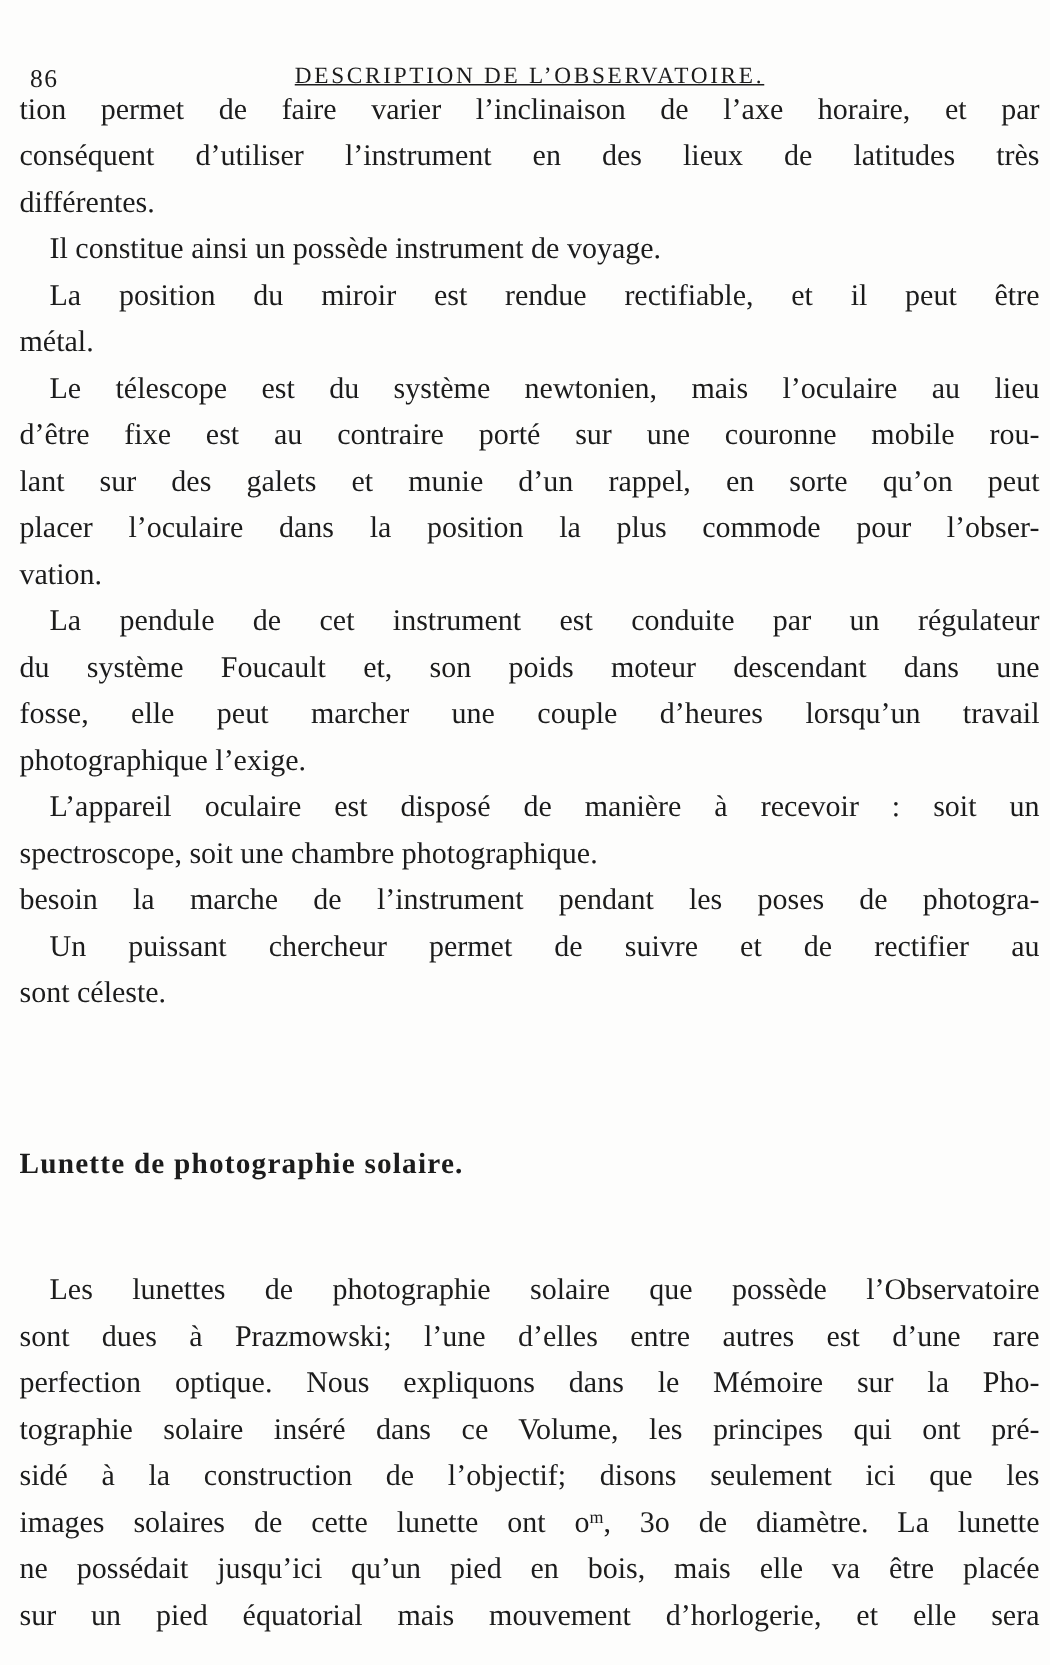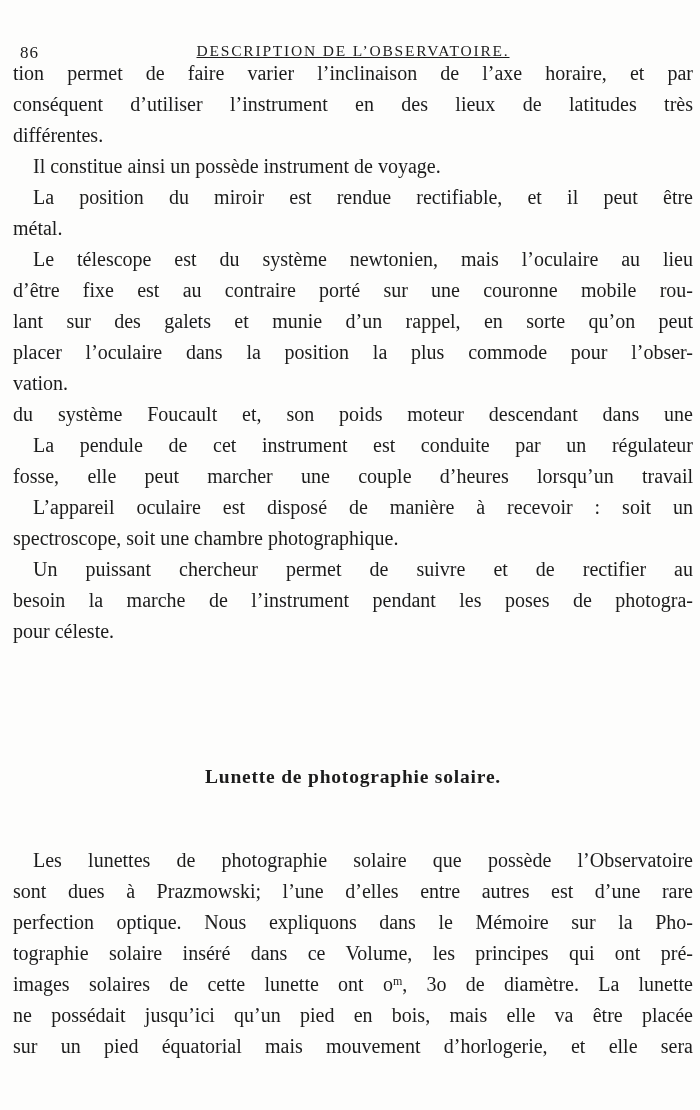--- a/index.html
+++ b/index.html
@@ -53,21 +53,20 @@
     white-space: normal;
   }
   .line.end { text-align-last: left; }
   .line.ind { text-indent: 20px; }
   .section-heading {
     position: absolute;
     top: 766px;
     left: 13px;
     width: 680px;
     margin: 0;
-    text-align: center;
     font-size: 19.5px;
     font-weight: bold;
     letter-spacing: 0.8px;
   }
   sup {
     font-size: 12px;
     line-height: 0;
     vertical-align: 6px;
   }
 </style>
@@ -90,37 +89,39 @@
 
     <div class="line ind">La position du miroir est rendue rectifiable, et il peut être</div>
     <div class="line end">métal.</div>
 
     <div class="line ind">Le télescope est du système newtonien, mais l’oculaire au lieu</div>
     <div class="line">d’être fixe est au contraire porté sur une couronne mobile rou-</div>
     <div class="line">lant sur des galets et munie d’un rappel, en sorte qu’on peut</div>
     <div class="line">placer l’oculaire dans la position la plus commode pour l’obser-</div>
     <div class="line end">vation.</div>
 
+    <div class="line ind">La pendule de cet instrument est conduite par un régulateur</div>
     <div class="line">du système Foucault et, son poids moteur descendant dans une</div>
-    <div class="line ind">La pendule de cet instrument est conduite par un régulateur</div>
     <div class="line">fosse, elle peut marcher une couple d’heures lorsqu’un travail</div>
+    <div class="line end">photographique l’exige.</div>
 
     <div class="line ind">L’appareil oculaire est disposé de manière à recevoir : soit un</div>
     <div class="line end">spectroscope, soit une chambre photographique.</div>
 
+    <div class="line">besoin la marche de l’instrument pendant les poses de photogra-</div>
     <div class="line ind">Un puissant chercheur permet de suivre et de rectifier au</div>
-    <div class="line">besoin la marche de l’instrument pendant les poses de photogra-</div>
-    <div class="line end">pour céleste.</div>
+    <div class="line end">sont céleste.</div>
   </div>
 
   <h2 class="section-heading">Lunette de photographie solaire.</h2>
 
   <div class="block block2">
     <div class="line ind">Les lunettes de photographie solaire que possède l’Observatoire</div>
     <div class="line">sont dues à Prazmowski; l’une d’elles entre autres est d’une rare</div>
     <div class="line">perfection optique. Nous expliquons dans le Mémoire sur la Pho-</div>
     <div class="line">tographie solaire inséré dans ce Volume, les principes qui ont pré-</div>
+    <div class="line">sidé à la construction de l’objectif; disons seulement ici que les</div>
     <div class="line"><span>images solaires de cette lunette ont o</span><sup>m</sup><span>, 3o de diamètre. La lunette</span></div>
     <div class="line">ne possédait jusqu’ici qu’un pied en bois, mais elle va être placée</div>
     <div class="line">sur un pied équatorial mais mouvement d’horlogerie, et elle sera</div>
   </div>
 
 </div>
 
 </body></html>

